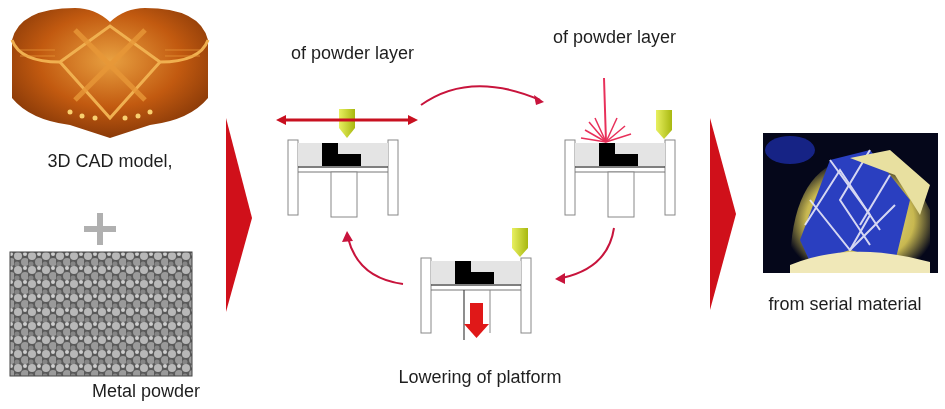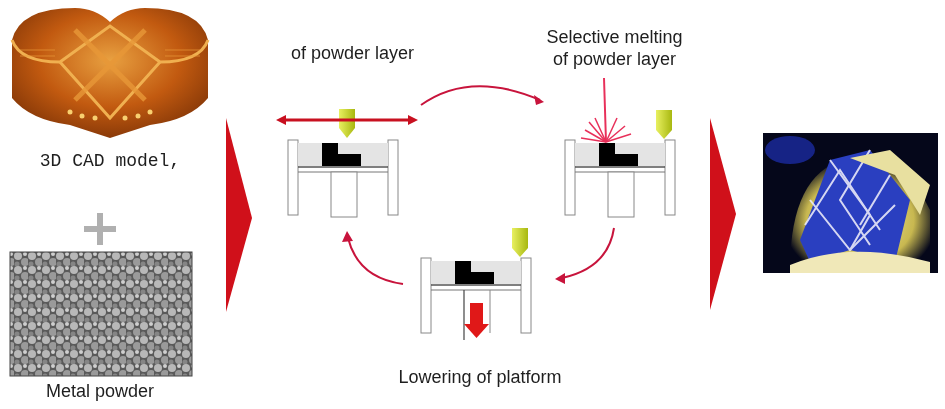--- a/index.html
+++ b/index.html
@@ -151,28 +151,28 @@
       <path d="M870,150 L840,200 L870,245"></path>
       <path d="M810,200 L850,250 L895,205"></path>
       <path d="M805,225 L840,170 L880,230"></path>
       <path d="M890,175 L860,225"></path>
     </g>
     <path d="M850,158 L890,150 L930,185 L920,215 L895,175 Z" fill="#e8e0a0"></path>
     <path d="M790,265 Q850,240 930,262 L930,273 L790,273 Z" fill="#f0e8b8"></path>
   </g>
 </svg>
 
-<div class="label" style="left:0;top:150px;width:220px;font-family:Liberation Mono, monospace;">
+<div class="label" style="left:0;top:150px;width:220px;">
   <div>3D CAD model,</div>
 </div>
-<div class="label" style="left:0;top:380px;width:200px;">Metal powder</div>
+<div class="label" style="left:0;top:380px;width:200px;text-align:right;">Metal powder</div>
 
 <div class="label" style="left:265px;top:42px;width:175px;">
   <div>of powder layer</div>
 </div>
 <div class="label" style="left:522px;top:26px;width:185px;">
-  <div>Selective melting</div>
   <div>of powder layer</div>
 </div>
 <div class="label" style="left:360px;top:366px;width:240px;">Lowering of platform</div>
 
 <div class="label" style="left:745px;top:293px;width:200px;">
+  <div>from serial material</div>
 </div>
 
 </body></html>

